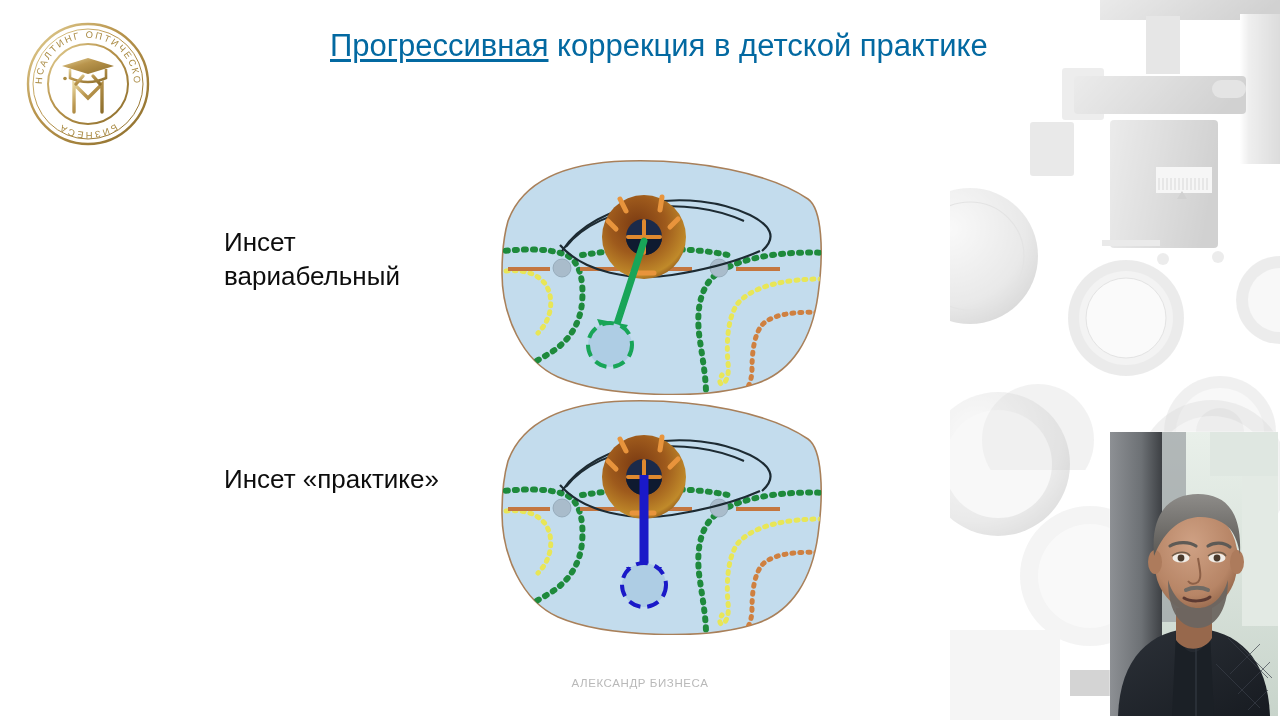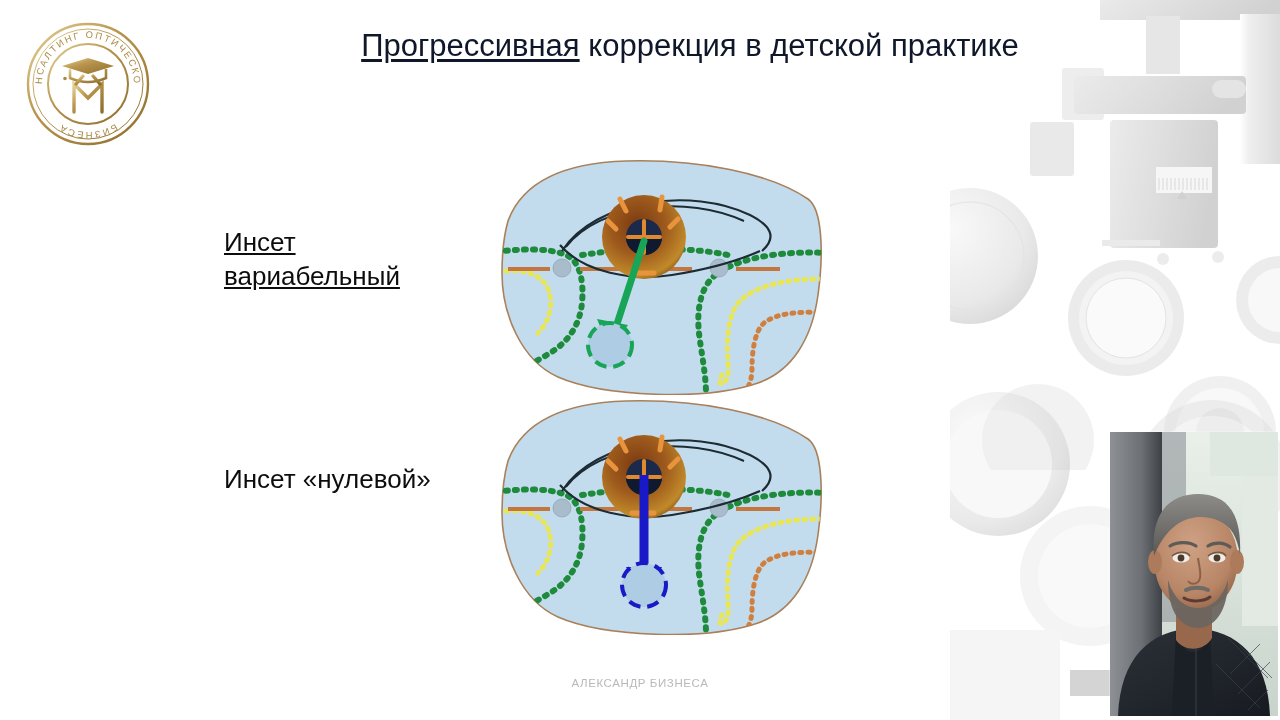--- a/index.html
+++ b/index.html
@@ -45,40 +45,39 @@
     width: 140px;
     height: 140px;
   }
 
   
   #title {
     position: absolute;
     left: 330px;
     top: 26px;
     width: 720px;
-    text-align: center;
     font-size: 31px;
     line-height: 40px;
-    color: #0f172a;
+    color: #0369a1;
     white-space: nowrap;
   }
   #title .u {
     text-decoration: underline;
     text-underline-offset: 3px;
   }
 
   
   .side-label {
     position: absolute;
     color: #0d0d0d;
     font-size: 26px;
     line-height: 34px;
     white-space: pre-line;
   }
-  #label-variable { left: 224px; top: 225px; text-decoration: underline; }
+  #label-variable { left: 224px; top: 225px; }
   #label-zero     { left: 224px; top: 462px; }
 
   
   .lens-fig {
     position: absolute;
     width: 340px;
     height: 240px;
   }
   #lens-top    { left: 492px; top: 155px; }
   #lens-bottom { left: 492px; top: 395px; }
@@ -235,21 +234,21 @@
     </g>
   </svg>
 
   <div id="title">
     <span class="u">Прогрессивная</span><span> коррекция в детской практике</span>
   </div>
 
   <div class="side-label" id="label-variable">Инсет
 вариабельный</div>
 
-  <div class="side-label" id="label-zero">Инсет «нулевой»</div>
+  <div class="side-label" id="label-zero">Инсет «практике»</div>
 
   <svg class="lens-fig" id="lens-top" viewBox="0 0 340 240" xmlns="http://www.w3.org/2000/svg">
     <defs>
       <clipPath id="clipLensA">
         <path d="M16 66 C30 28 70 8 134 6 C206 4 278 18 316 44
                  C330 54 332 96 326 140 C320 184 300 216 266 228
                  C214 246 112 242 66 222 C30 206 10 160 10 118
                  C10 98 12 80 16 66 Z"></path>
       </clipPath>
       <radialGradient id="irisA" cx="0.42" cy="0.36" r="0.75">

